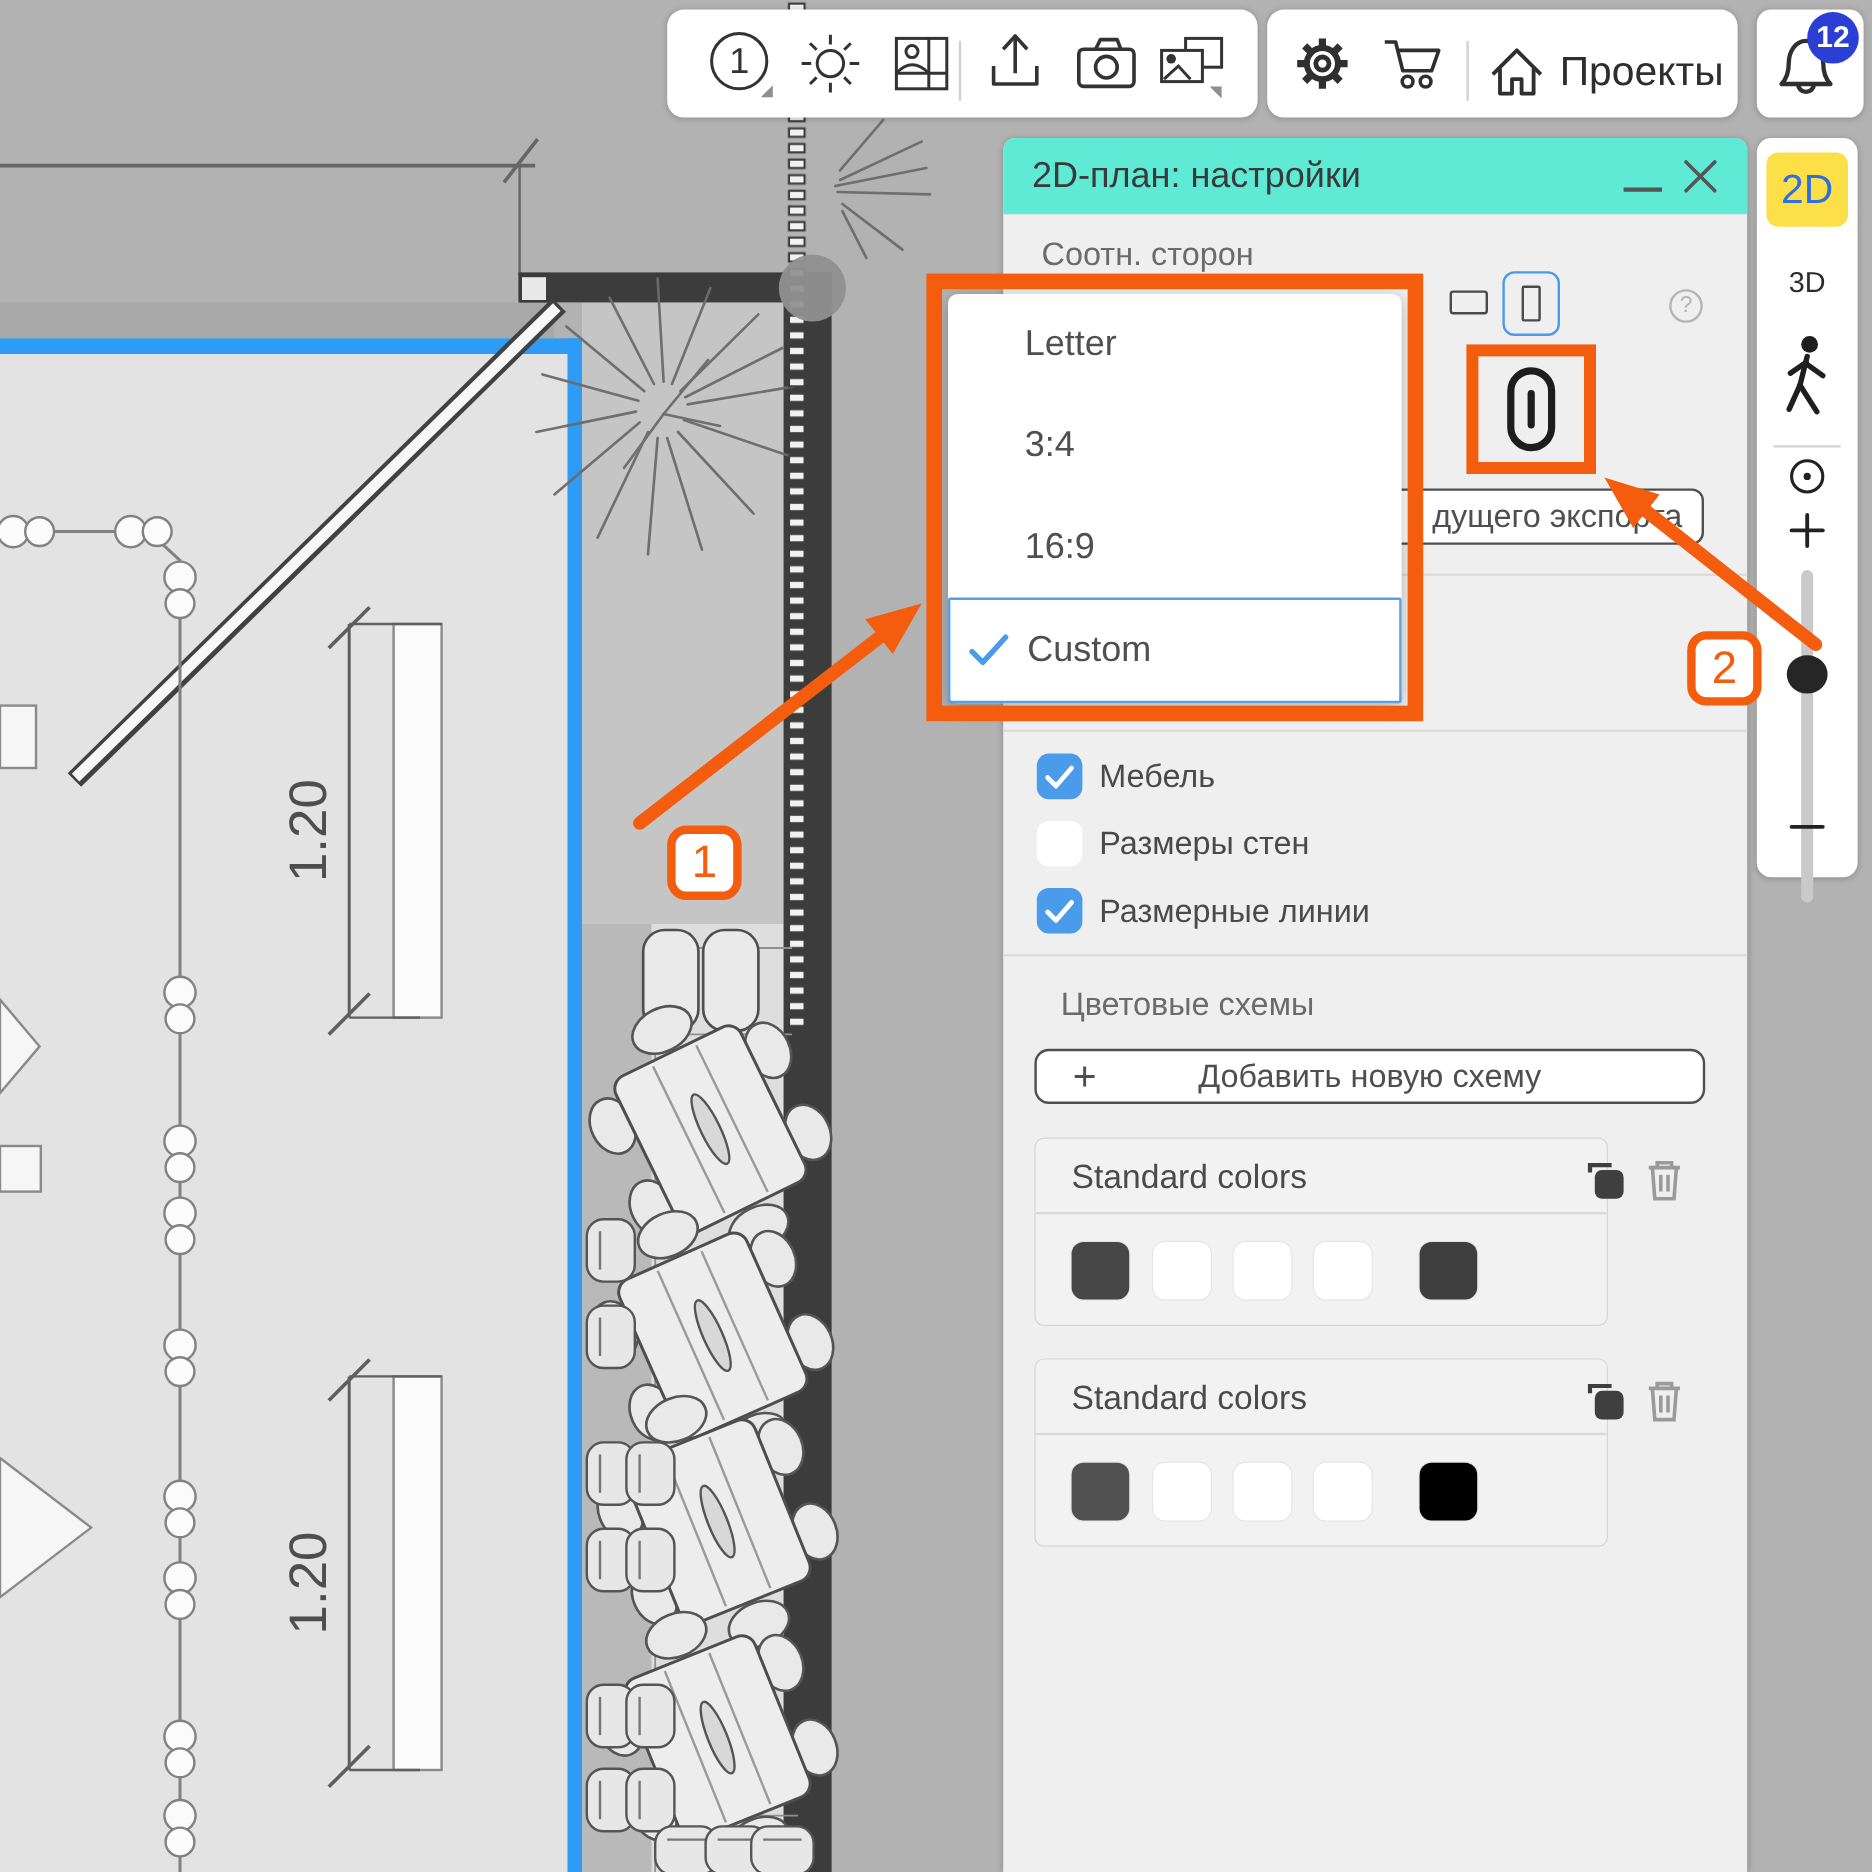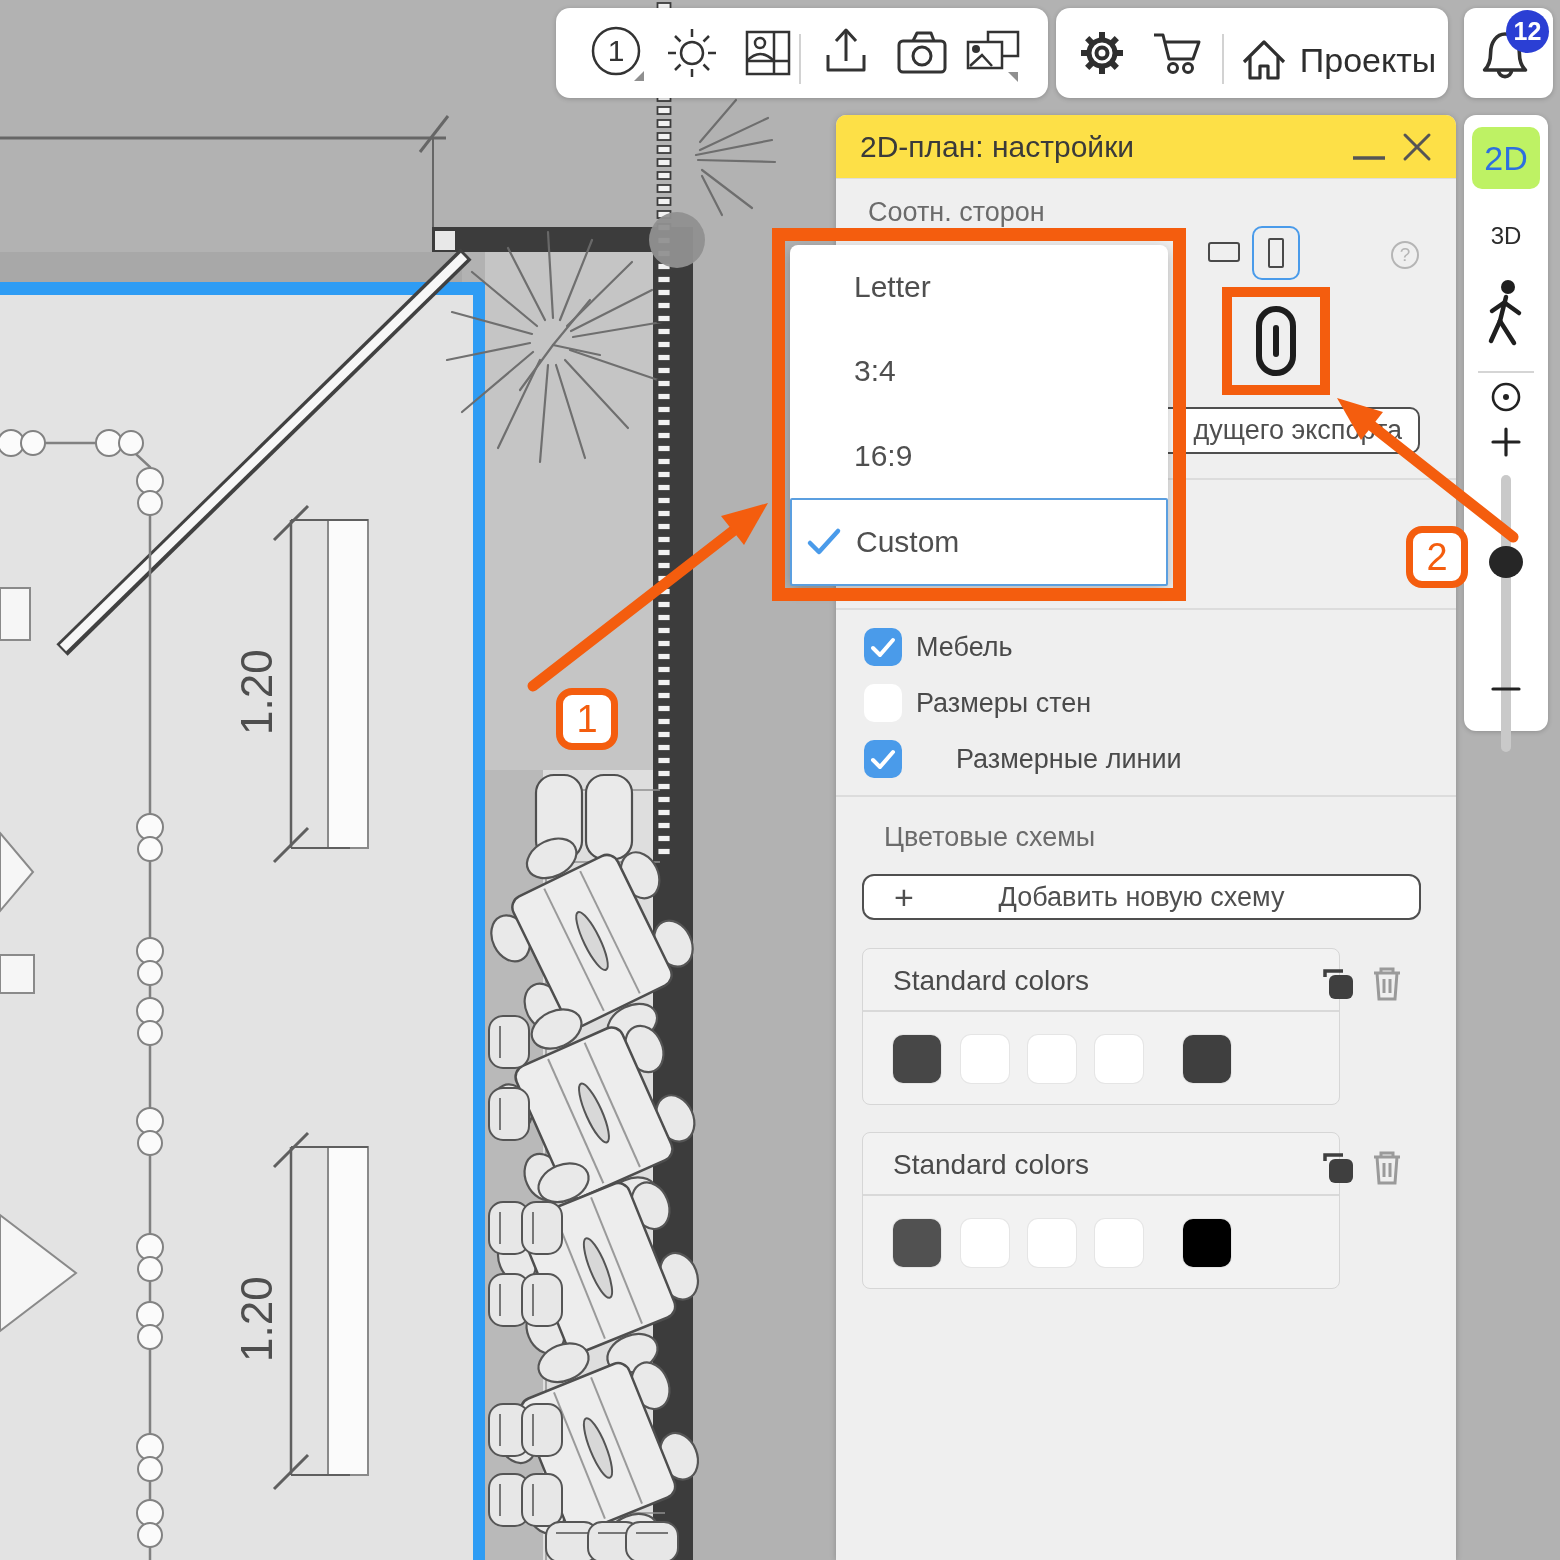--- a/index.html
+++ b/index.html
@@ -10,28 +10,28 @@
   
   .tb-icon{position:absolute;top:0;width:76px;height:90px;display:flex;align-items:center;justify-content:center;cursor:pointer;}
   .tb-div{position:absolute;top:26px;width:2px;height:50px;background:#d2d2d2;}
   .projects-label{font-size:34px;color:#2e2e2e;}
   .bell-badge{position:absolute;left:42px;top:2px;width:43px;height:43px;border-radius:50%;
       background:#2b3fd4;color:#fff;font-size:25px;font-weight:bold;
       display:flex;align-items:center;justify-content:center;}
   
   #sidebar{left:1464px;top:115px;width:84px;height:616px;border-radius:12px;}
   .sb-2d{position:absolute;left:8px;top:12px;width:68px;height:62px;border-radius:10px;
-      background:#bef264;color:#2d6fe0;font-size:34px;display:flex;align-items:center;justify-content:center;}
+      background:#fde047;color:#2d6fe0;font-size:34px;display:flex;align-items:center;justify-content:center;}
   .sb-3d{position:absolute;left:8px;top:92px;width:68px;height:58px;color:#2b2b2b;font-size:24px;
       display:flex;align-items:center;justify-content:center;}
   .sb-div{position:absolute;left:14px;top:256px;width:56px;height:2px;background:#d5d5d5;}
   
   #panel{left:836px;top:115px;width:620px;height:1445px;background:#efefef;
       border-radius:10px 10px 0 0;box-shadow:0 1px 6px rgba(0,0,0,.22);}
-  #panel-header{position:absolute;left:0;top:0;width:620px;height:63px;background:#fde047;
+  #panel-header{position:absolute;left:0;top:0;width:620px;height:63px;background:#5eead4;
       border-radius:10px 10px 0 0;border-bottom:1px solid #ddd;}
   #panel-title{position:absolute;left:24px;top:0;height:63px;display:flex;align-items:center;
       font-size:30px;color:#3a3a3a;}
   .pdiv{position:absolute;left:0;width:620px;height:2px;background:#dcdcdc;}
   .sec-label{font-size:27px;color:#6b6b6b;}
   .chk{position:absolute;left:28px;width:38px;height:38px;border-radius:10px;background:#fff;}
   .chk.on{background:#4a9bea;}
   .chk-label{position:absolute;left:80px;height:38px;display:flex;align-items:center;font-size:27px;color:#4a4a4a;}
   #add-btn{position:absolute;left:26px;top:759px;width:559px;height:46px;background:#fff;
       border:2px solid #4f4f4f;border-radius:12px;display:flex;align-items:center;justify-content:center;
@@ -410,21 +410,21 @@
   <div class="chk-label" style="top:513px;text-align:right;">Мебель</div>
 
   <div class="chk" style="top:569px;"></div>
   <div class="chk-label" style="top:569px;">Размеры стен</div>
 
   <div class="chk on" style="top:625px;">
     <svg width="38" height="38" viewBox="0 0 38 38">
         <polyline points="9,20 16,27 29,12" fill="none" stroke="#fff" stroke-width="4" stroke-linecap="round" stroke-linejoin="round"></polyline>
       </svg>
   </div>
-  <div class="chk-label" style="top:625px;margin-left:40px;">Размерные линии</div>
+  <div class="chk-label" style="top:625px;">Размерные линии</div>
 
   <div class="pdiv" style="top:680px;"></div>
 
   <div class="abs sec-label" style="left:48px;top:707px;">Цветовые схемы</div>
 
   <div id="add-btn">
     <span id="add-plus">+</span>
     <span>Добавить новую схему</span>
   </div>
 

